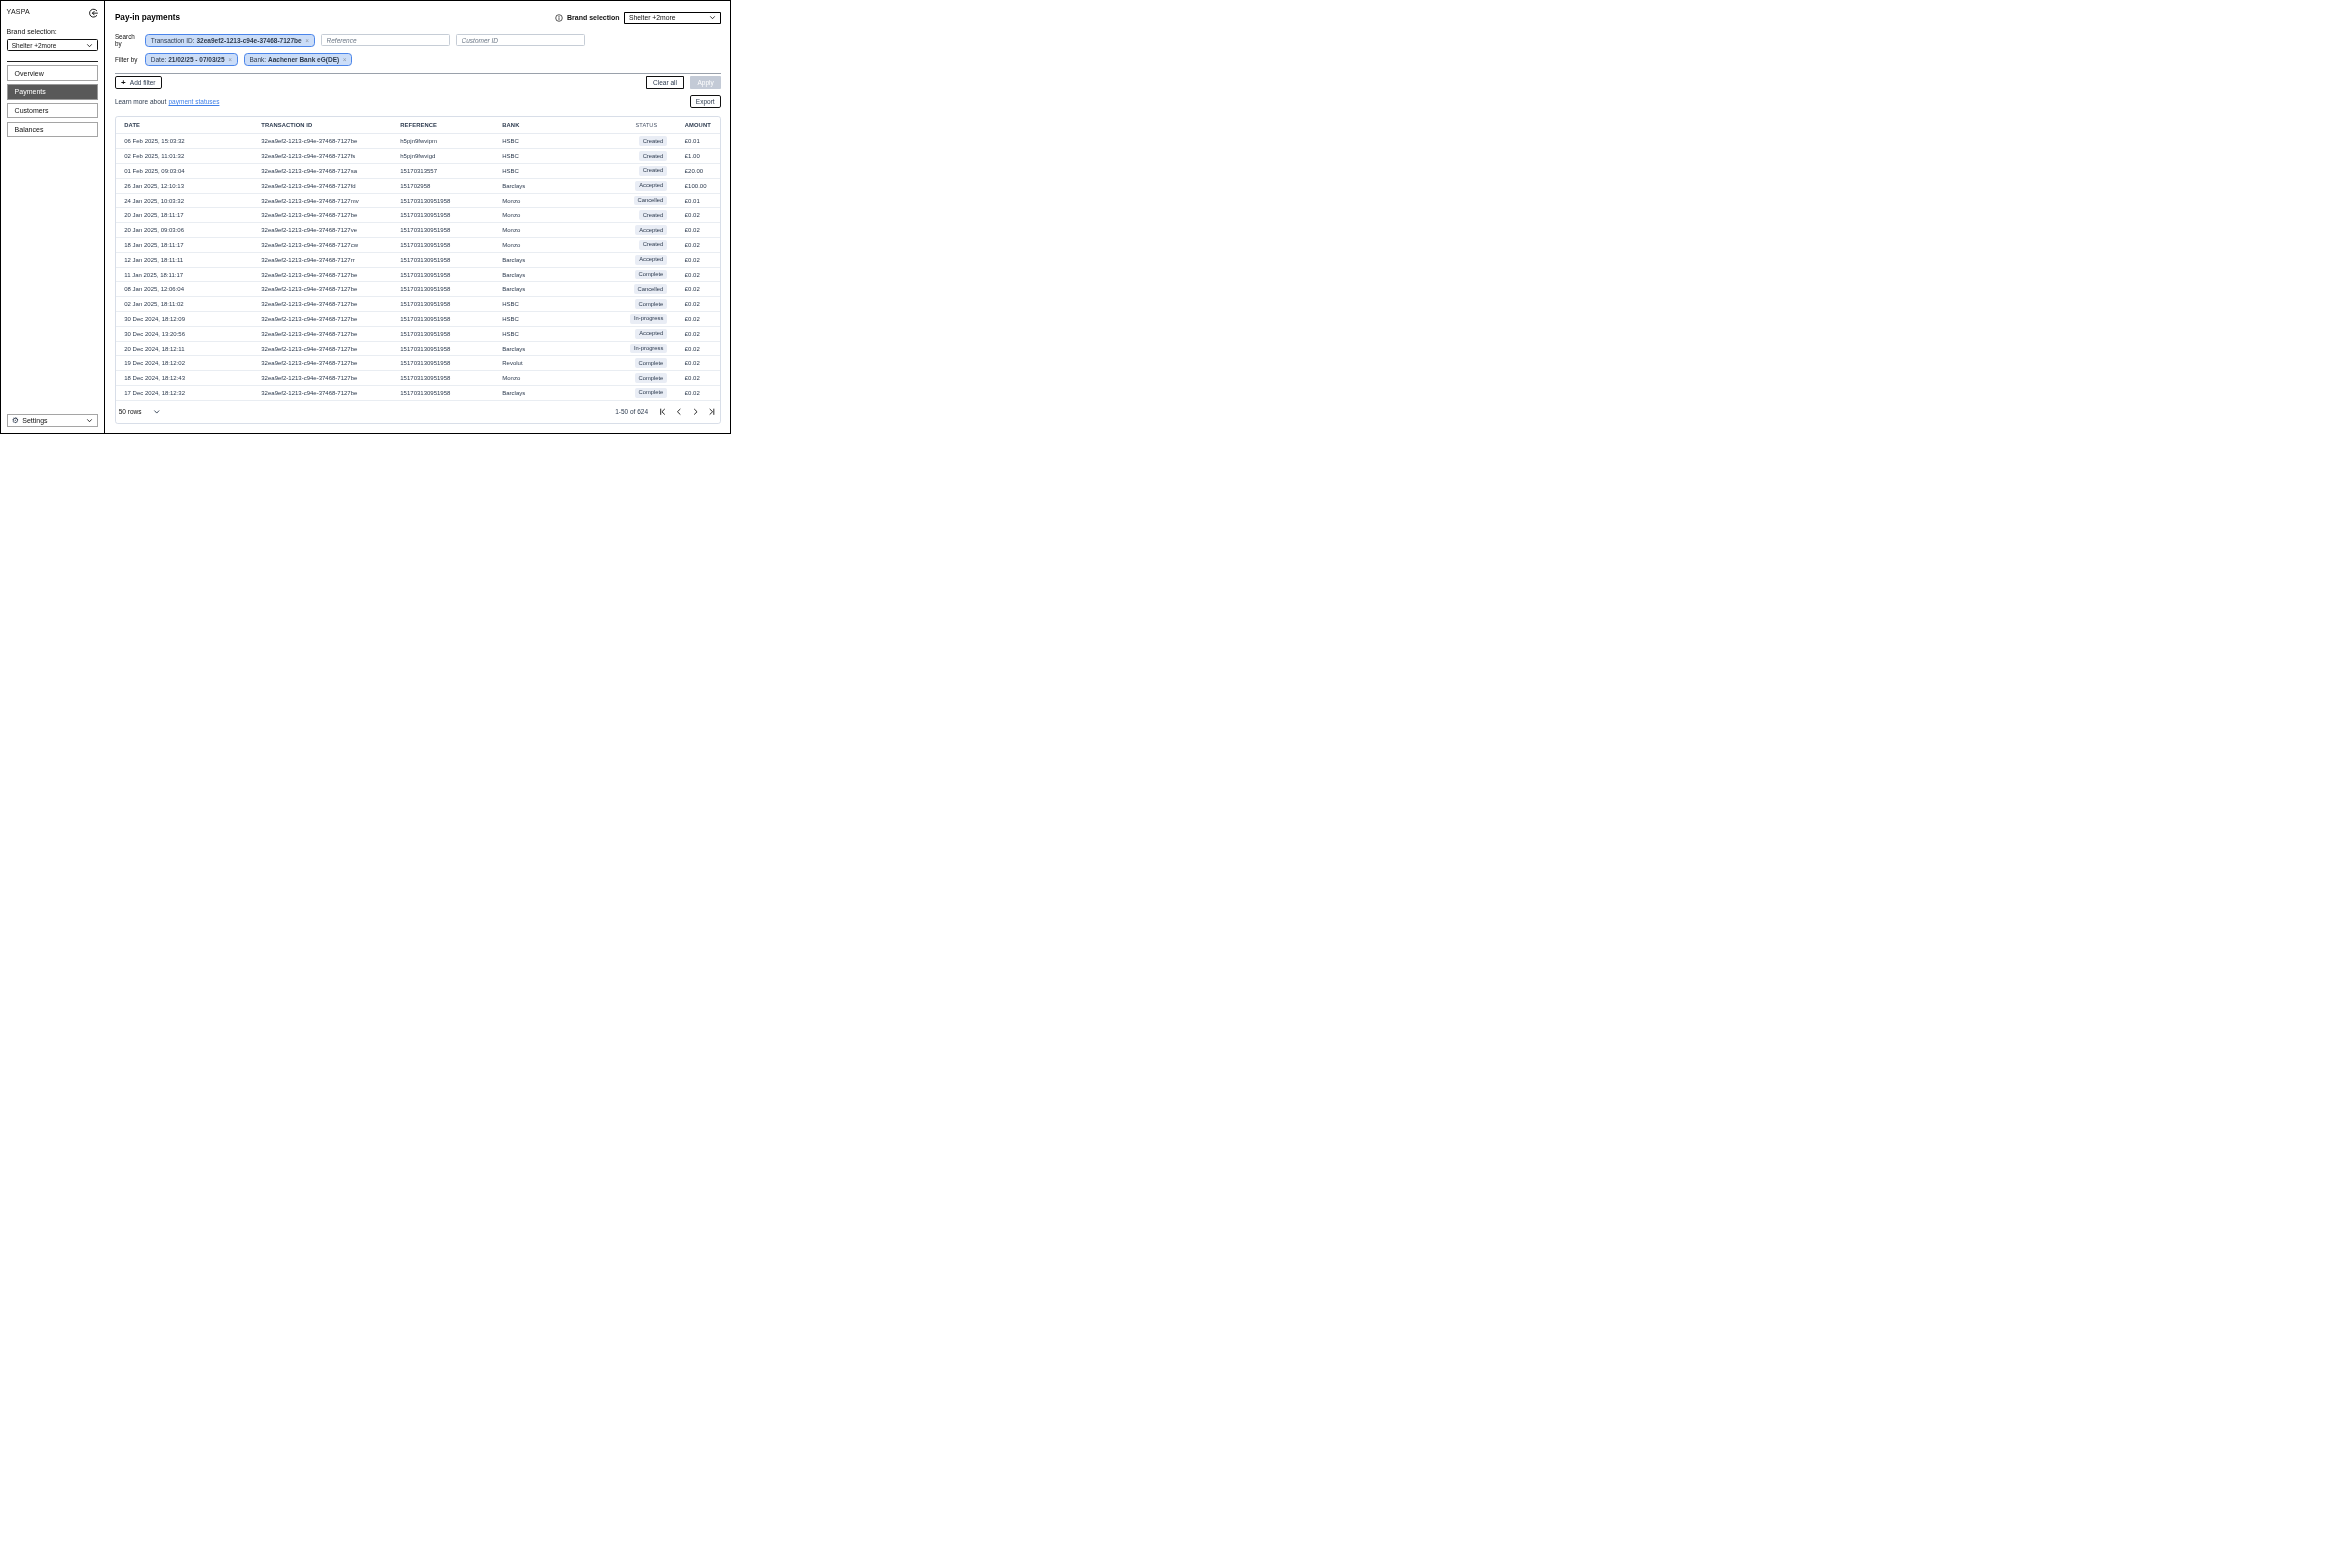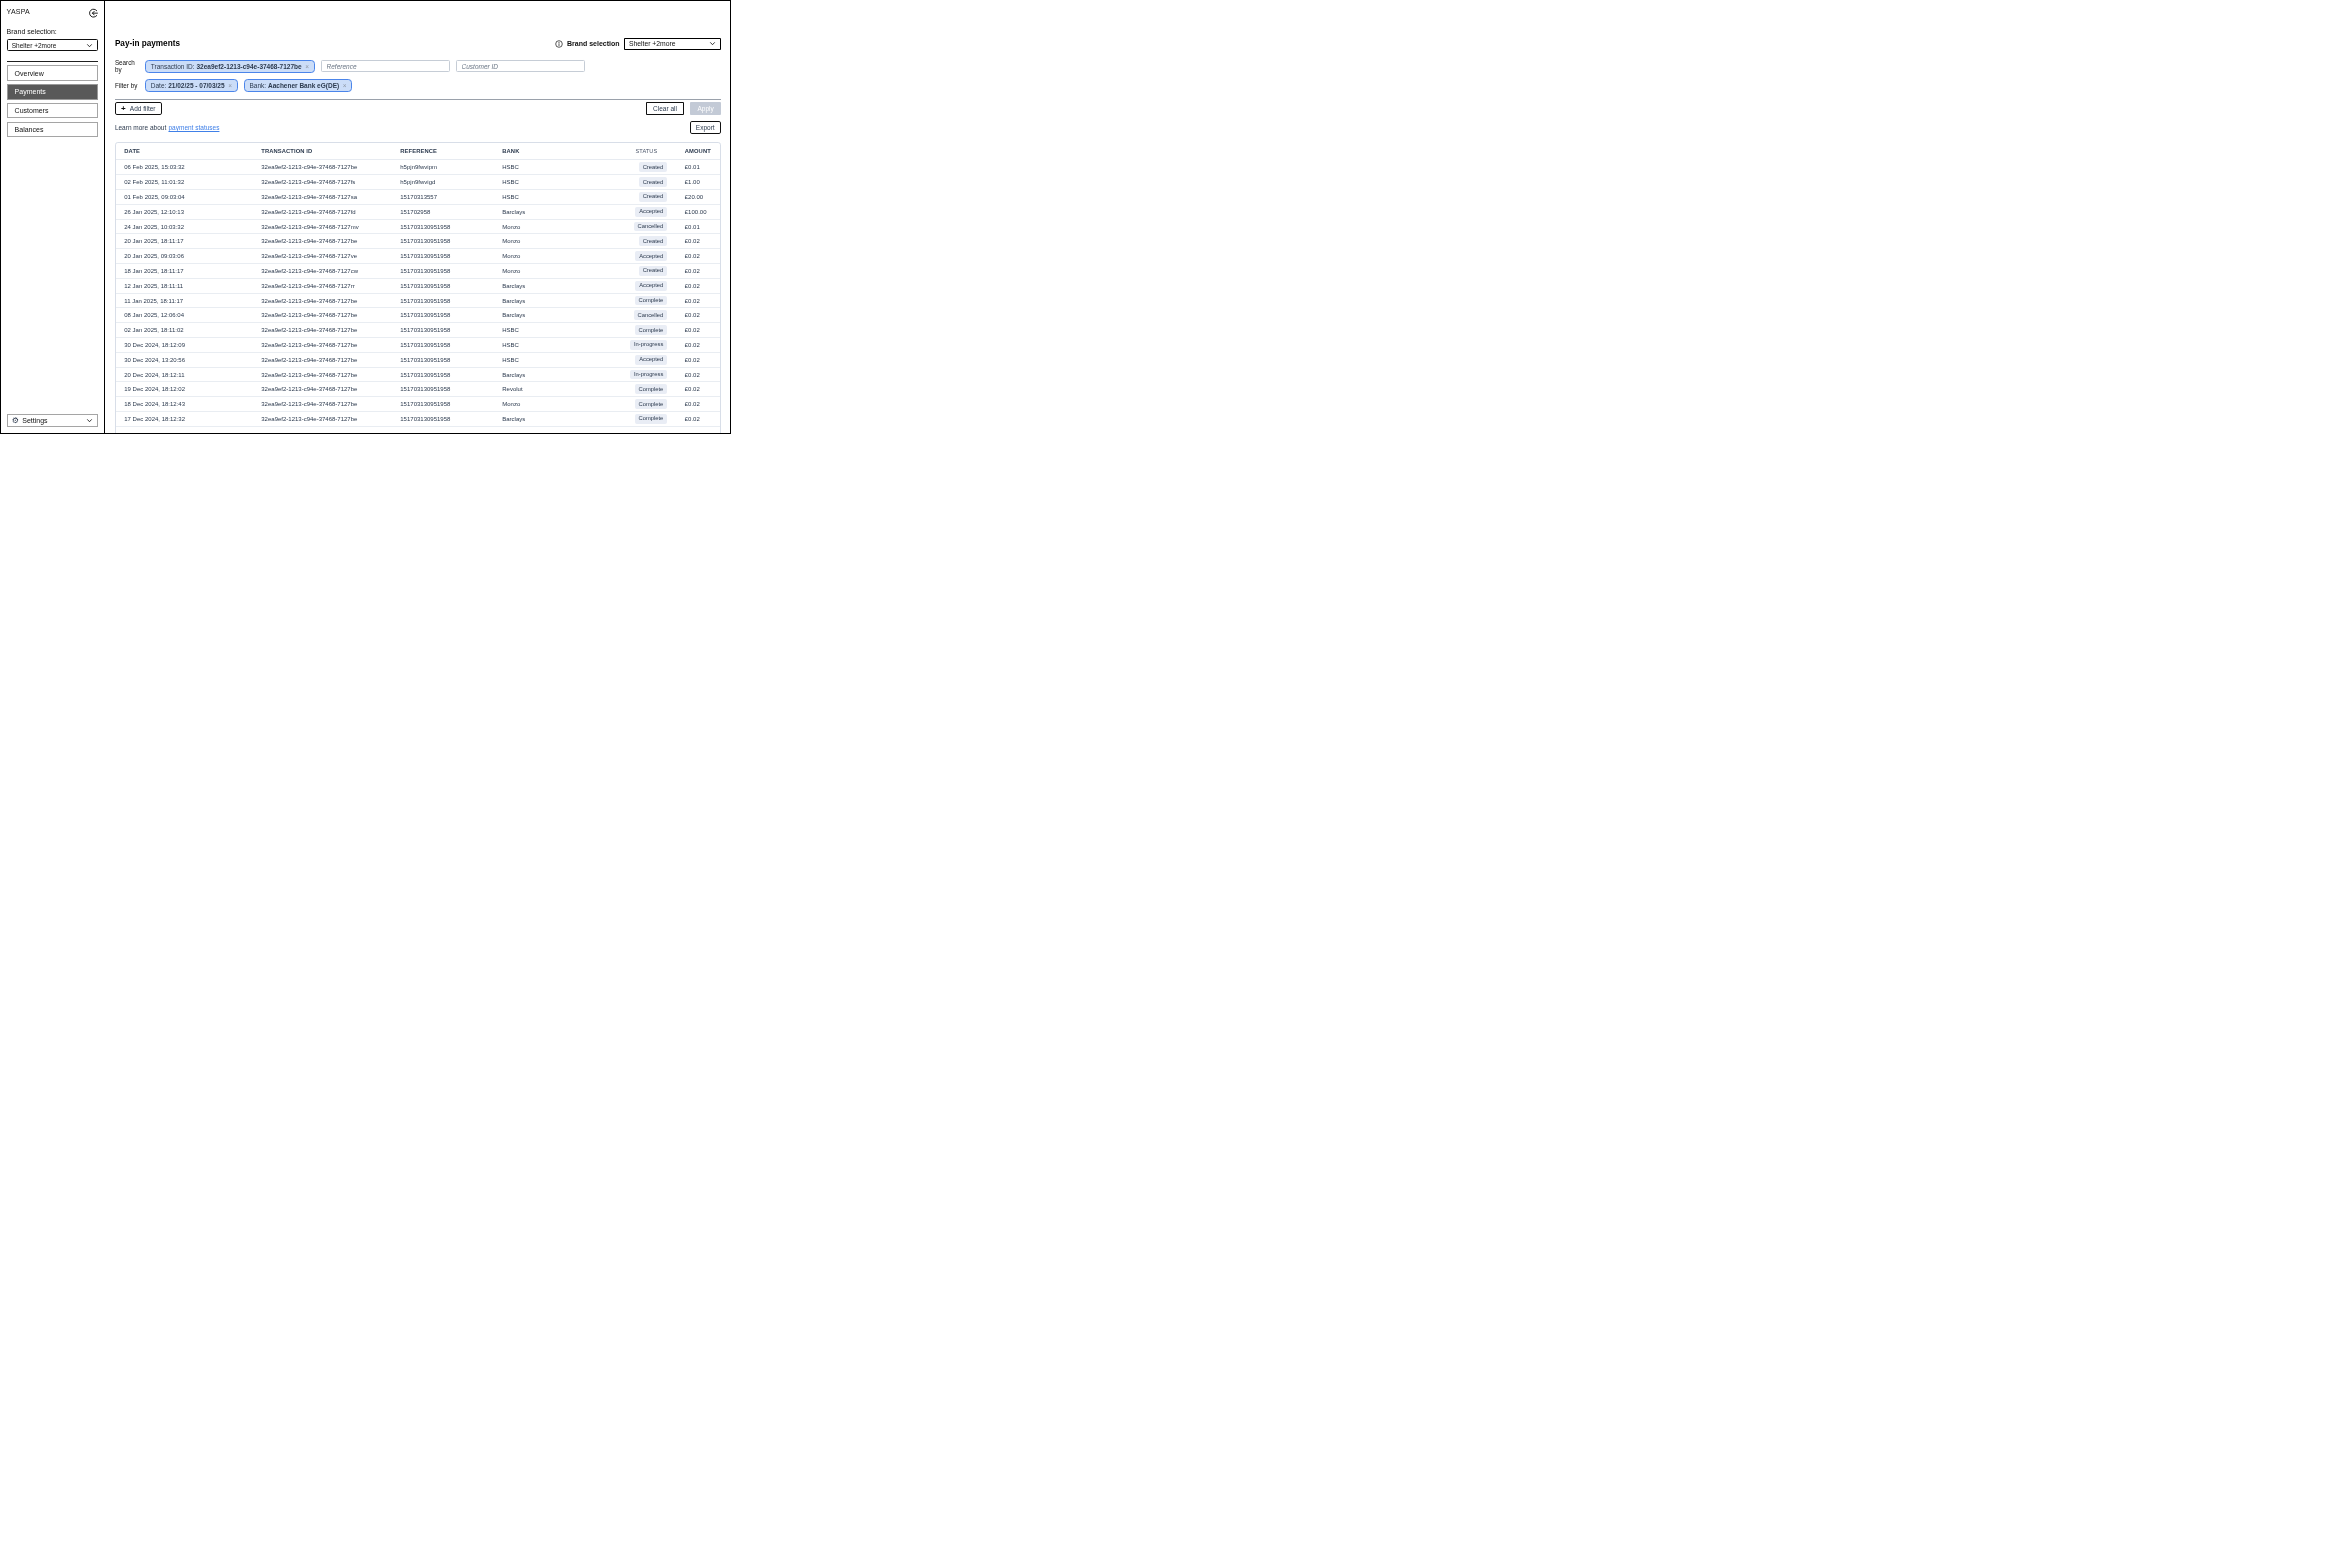--- a/index.html
+++ b/index.html
@@ -16,21 +16,21 @@
   .side-select { margin-top:4.2px; height:12.6px; border:0.7px solid #111; border-radius:1.4px; display:flex; align-items:center; justify-content:space-between; padding:0 4.2px; font-size:6.5px; background:#fff; cursor:pointer; }
   .side-divider { margin-top:9.8px; border-top:0.7px solid #222; }
   .nav { margin-top:2.8px; }
   .nav-item { height:15.4px; border:0.5px solid #a5a5a5; display:flex; align-items:center; padding:0 7px; font-size:7px; color:#111; margin-top:3.3px; background:#fff; cursor:pointer; }
   .nav-item.active { background:#595959; color:#fff; border-color:#999; }
   .settings-box { position:absolute; left:5.6px; right:5.6px; bottom:6px; height:13px; border:0.5px solid #a5a5a5; display:flex; align-items:center; padding:0 4.2px; font-size:7px; background:#fff; cursor:pointer; }
   .gear { font-family:"DejaVu Sans",sans-serif; font-size:8px; color:#2e3a4d; margin-right:3.3px; line-height:1; }
   .settings-box .chev { margin-left:auto; }
 
   
-  .main { position:absolute; left:105px; top:0; right:0; bottom:0; padding:0 9.3px 0 8.9px; background:#fff;margin-top:26px; }
+  .main { position:absolute; left:105px; top:0; right:0; bottom:0; padding:0 9.3px 0 8.9px; background:#fff; }
   .main-header { display:flex; align-items:center; margin-top:10.7px; }
   .page-title { font-size:8.2px; font-weight:700; color:#000; }
   .brand-group { margin-left:auto; display:flex; align-items:center; gap:4.2px; }
   .brand-label { font-weight:700; font-size:7px; color:#111; }
   .top-select { width:97px; height:12.6px; border:0.9px solid #000; border-radius:0.9px; display:flex; align-items:center; justify-content:space-between; padding:0 4.2px; font-size:6.8px; cursor:pointer; background:#fff; }
 
   .row-search, .row-filter { display:flex; align-items:center; }
   .row-search { margin-top:8.9px; }
   .row-filter { margin-top:6px; }
   .row-label { font-size:6.3px; color:#111; width:26px; flex:none; margin-right:4.2px; }

